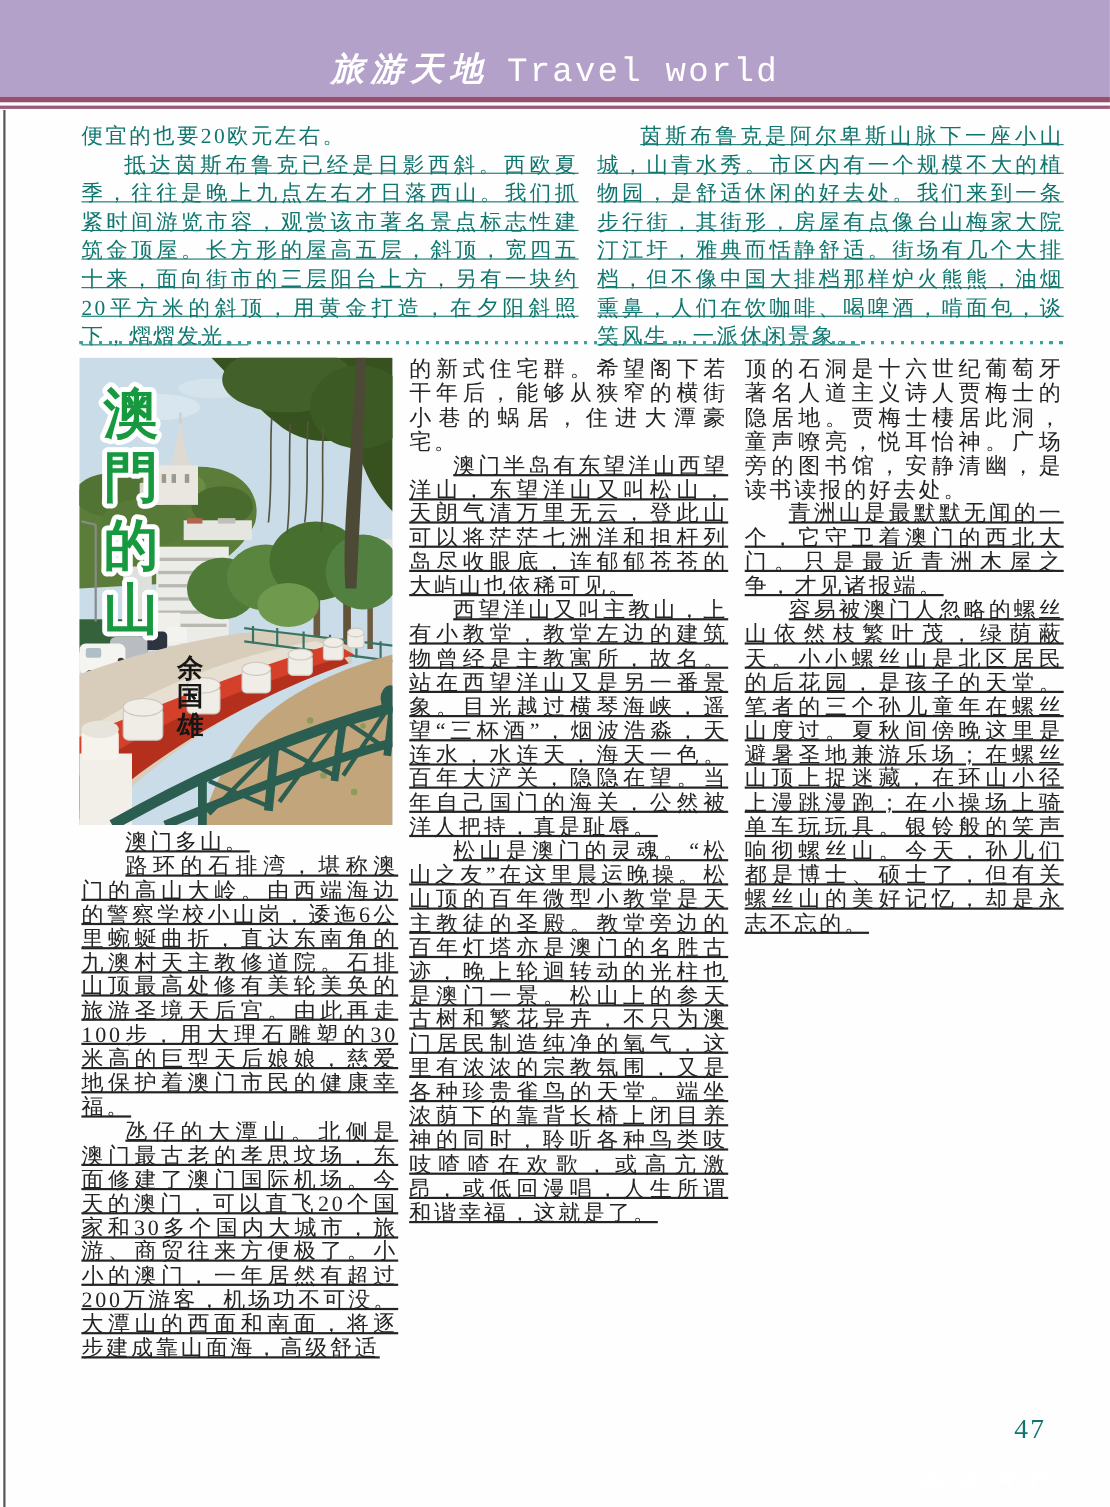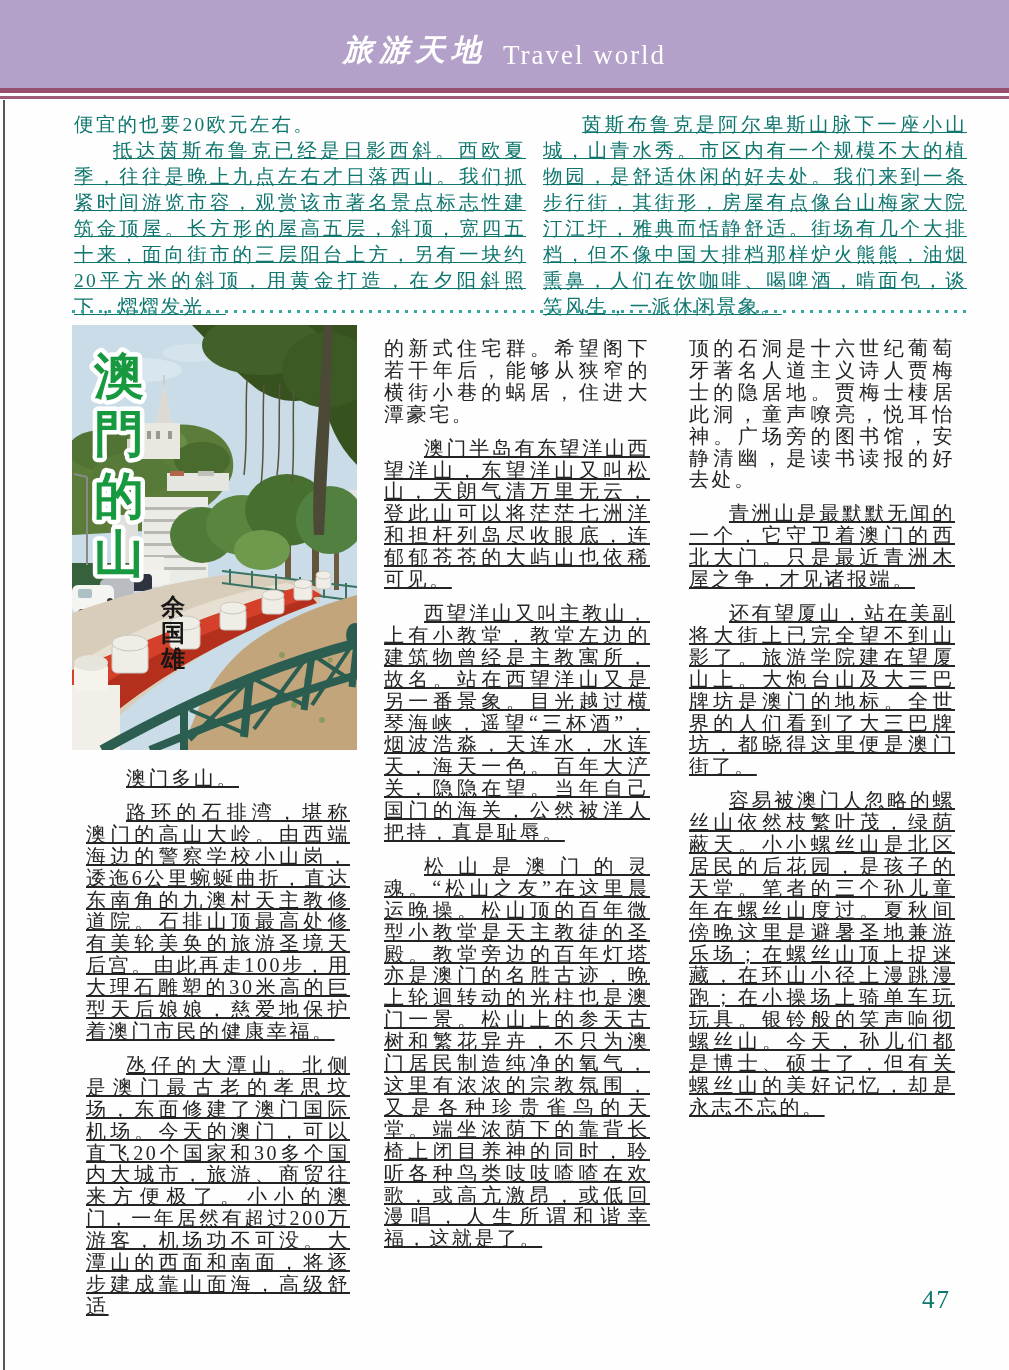--- a/index.html
+++ b/index.html
@@ -2,23 +2,23 @@
 <html><head>
 <meta charset="utf-8">
 <style>
   html,body{margin:0;padding:0;background:#fff;}
   #page{position:relative;width:1009px;height:1370px;background:#fefefe;overflow:hidden;
         font-family:"Liberation Serif","DejaVu Serif",serif;color:#222;}
 
   
   .band{position:absolute;left:0;top:0;width:1009px;height:88px;background:#b4a1c9;}
   .band-title{position:absolute;left:0;top:0;width:1009px;height:88px;display:flex;
-              align-items:flex-end;justify-content:center;padding-bottom:17px;box-sizing:border-box;color:#fff;}
+              align-items:flex-end;justify-content:center;padding-bottom:4px;box-sizing:border-box;color:#fff;}
   .band-cn{font-size:30px;font-weight:bold;font-style:italic;letter-spacing:6px;}
-  .band-en{font-size:27px;font-family:Liberation Serif, serif;
+  .band-en{font-size:31px;font-family:Liberation Mono, monospace;
            font-weight:300;margin-left:16px;letter-spacing:2px;}
   .band-mag{position:absolute;right:44px;bottom:8px;color:#fff;font-size:25px;
             font-weight:bold;font-style:italic;letter-spacing:8px;}
   .rule-a{position:absolute;left:0;top:88px;width:1009px;height:5px;background:#94506e;}
   .rule-b{position:absolute;left:0;top:96px;width:1009px;height:3px;background:#9c5a78;}
   .scan-edge{position:absolute;left:3px;top:100px;width:2px;height:1270px;background:#55555c;}
 
   
   .intro-col{position:absolute;top:112px;font-size:19.5px;line-height:26px;
              letter-spacing:2.2px;text-align:justify;color:#0f766e;}
@@ -26,21 +26,21 @@
   #intro-left{left:74px;width:452px;}
   #intro-right{left:543px;width:424px;}
   .indent{text-indent:2em;text-decoration:underline;}
 
   .dotted-divider{position:absolute;left:72px;top:310px;width:895px;height:3px;
       background:repeating-linear-gradient(to right,#35a7a0 0 3px,transparent 3px 9px);}
 
   
   .art-col{position:absolute;font-size:20px;line-height:21.9px;letter-spacing:2.6px;
            text-align:justify;color:#242424;}
-  .art-col p{margin:12px;}
+  .art-col p{margin:0;}
   #art-col1{left:74px;top:756px;width:288px;}
   #art-col2{left:372px;top:326px;width:290px;}
   #art-col3{left:677px;top:326px;width:290px;}
 
   
   #photo{position:absolute;left:72px;top:325px;width:285px;height:425px;overflow:hidden;}
 
   .page-num{position:absolute;right:58px;top:1286px;font-size:25px;letter-spacing:2px;color:#0f766e;}
 </style>
 </head>
@@ -245,18 +245,17 @@
   <div class="art-col" id="art-col2">
     <p>的新式住宅群。希望阁下若干年后，能够从狭窄的横街小巷的蜗居，住进大潭豪宅。</p>
     <p class="indent">澳门半岛有东望洋山西望洋山，东望洋山又叫松山，天朗气清万里无云，登此山可以将茫茫七洲洋和担杆列岛尽收眼底，连郁郁苍苍的大屿山也依稀可见。</p>
     <p class="indent">西望洋山又叫主教山，上有小教堂，教堂左边的建筑物曾经是主教寓所，故名。站在西望洋山又是另一番景象。目光越过横琴海峡，遥望“三杯酒”，烟波浩淼，天连水，水连天，海天一色。百年大浐关，隐隐在望。当年自己国门的海关，公然被洋人把持，真是耻辱。</p>
     <p class="indent">松山是澳门的灵魂。“松山之友”在这里晨运晚操。松山顶的百年微型小教堂是天主教徒的圣殿。教堂旁边的百年灯塔亦是澳门的名胜古迹，晚上轮迴转动的光柱也是澳门一景。松山上的参天古树和繁花异卉，不只为澳门居民制造纯净的氧气，这里有浓浓的宗教氛围，又是各种珍贵雀鸟的天堂。端坐浓荫下的靠背长椅上闭目养神的同时，聆听各种鸟类吱吱喳喳在欢歌，或高亢激昂，或低回漫唱，人生所谓和谐幸福，这就是了。</p>
   </div>
 
   <div class="art-col" id="art-col3">
     <p>顶的石洞是十六世纪葡萄牙著名人道主义诗人贾梅士的隐居地。贾梅士棲居此洞，童声嘹亮，悦耳怡神。广场旁的图书馆，安静清幽，是读书读报的好去处。</p>
     <p class="indent">青洲山是最默默无闻的一个，它守卫着澳门的西北大门。只是最近青洲木屋之争，才见诸报端。</p>
-    <p class="indent">还有望厦山，站在美副将大街上已完全望不到山影了。旅游学院建在望厦山上。大炮台山及大三巴牌坊是澳门的地标。全世界的人们看到了大三巴牌坊，都晓得这里便是澳门街了。</p>
     <p class="indent">容易被澳门人忽略的螺丝山依然枝繁叶茂，绿荫蔽天。小小螺丝山是北区居民的后花园，是孩子的天堂。笔者的三个孙儿童年在螺丝山度过。夏秋间傍晚这里是避暑圣地兼游乐场；在螺丝山顶上捉迷藏，在环山小径上漫跳漫跑；在小操场上骑单车玩玩具。银铃般的笑声响彻螺丝山。今天，孙儿们都是博士、硕士了，但有关螺丝山的美好记忆，却是永志不忘的。</p>
   </div>
 
   <div class="page-num">47</div>
 </div>
 
 </body></html>

